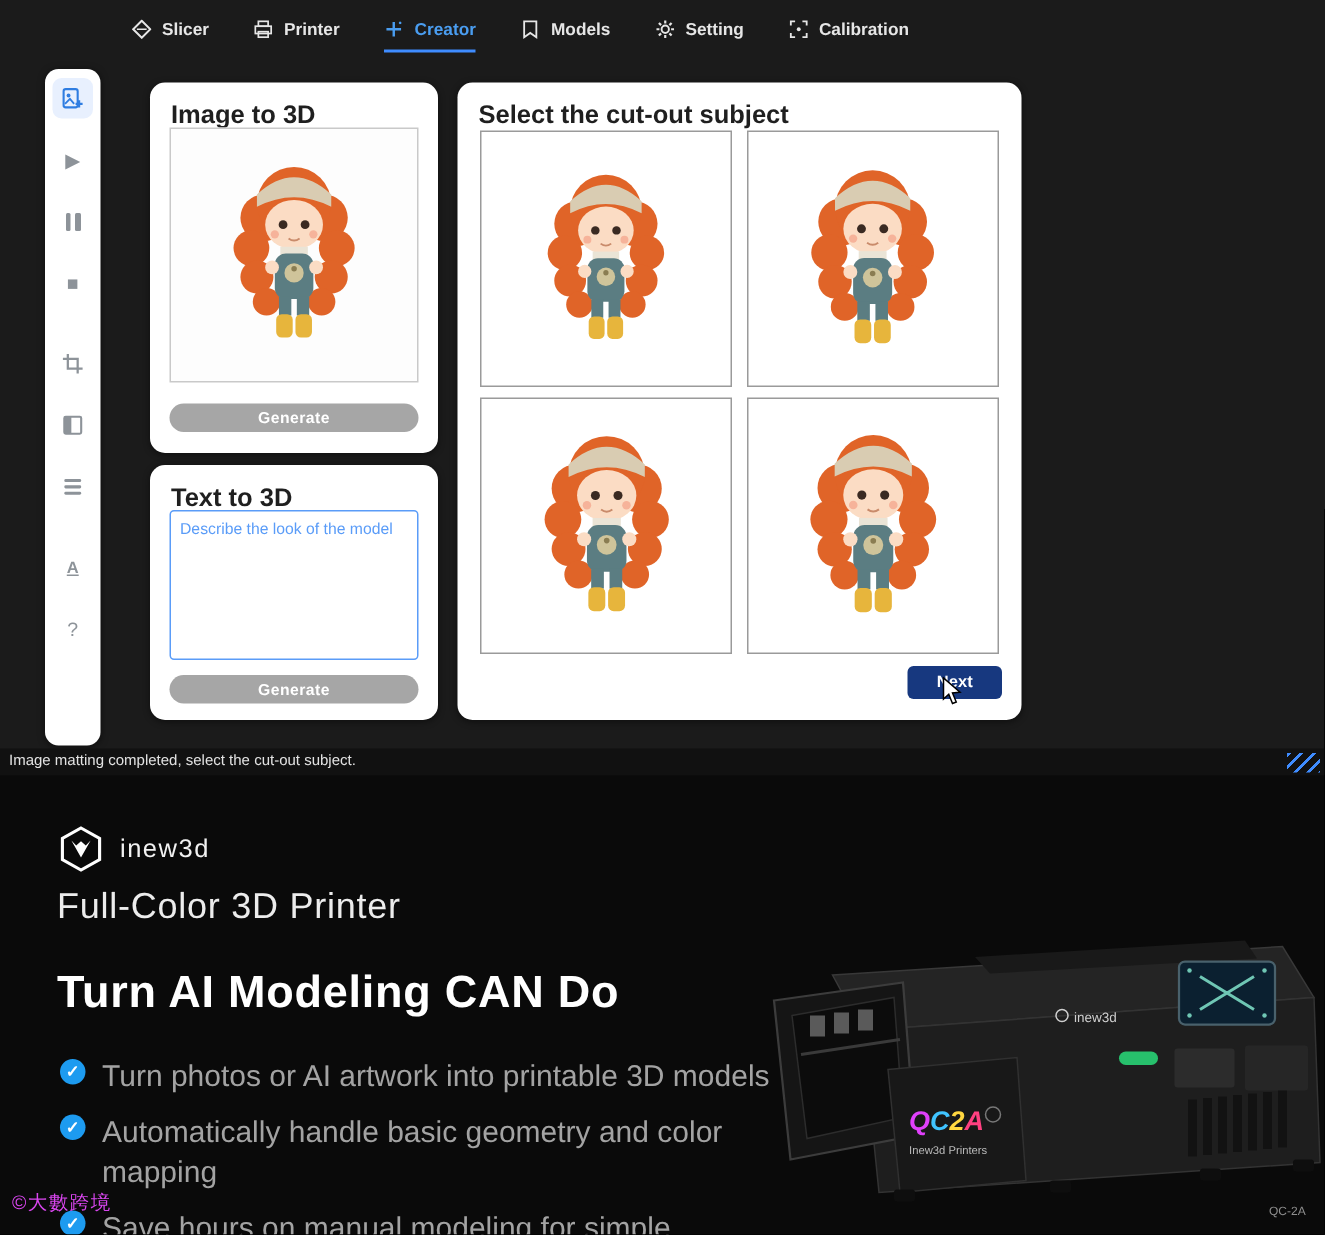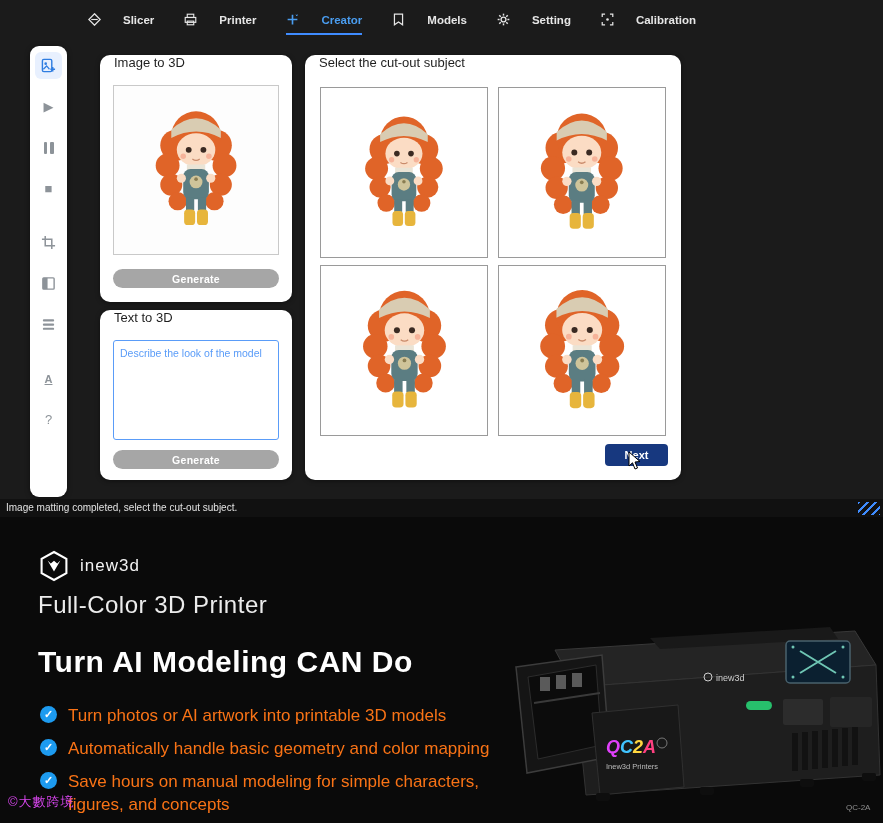--- a/index.html
+++ b/index.html
@@ -3,35 +3,35 @@
 <meta charset="utf-8">
 <style>
   *{margin:0;padding:0;box-sizing:border-box}
   html,body{background:#000}
   body{font-family:"Liberation Sans",sans-serif}
   #page{position:relative;width:883px;height:823px;background:#000;overflow:hidden}
 
   
   #app{position:absolute;left:0;top:0;width:883px;height:517px;background:#1b1b1b}
   .nav{position:absolute;left:88px;top:13px;display:flex;gap:30px;align-items:flex-start}
-  .tab{display:flex;gap:22px;align-items:center;color:#e6e6e6;font-size:11.5px;font-weight:bold;cursor:pointer;padding-bottom:7px;border-bottom:2.5px solid transparent}
+  .tab{display:flex;gap:7px;align-items:center;color:#e6e6e6;font-size:11.5px;font-weight:bold;cursor:pointer;padding-bottom:7px;border-bottom:2.5px solid transparent}
   .tab svg{width:13px;height:13px;display:block}
   .tab.active{color:#4a9df0;border-bottom-color:#3f8cff}
 
   .sidebar{position:absolute;left:30px;top:46px;width:37px;height:451px;background:#fff;border-radius:9px;display:flex;flex-direction:column;align-items:center;padding:6px 0;gap:14px;box-shadow:0 1px 5px rgba(0,0,0,.5)}
   .sb-btn{width:27px;height:27px;border-radius:6px;display:flex;align-items:center;justify-content:center;color:#8d9399;font-size:13px;cursor:pointer;background:transparent;border:none;flex:0 0 auto}
   .sb-btn.active{background:#e8f0fe;color:#2f7de1}
   .sb-btn svg{width:15px;height:15px;display:block}
   .gap-after{margin-bottom:13px}
   .bars{display:flex;gap:3px}
   .bars i{width:3.5px;height:12px;background:currentColor;border-radius:1px;display:block}
   .translate-glyph{font-size:11px;font-weight:bold;text-decoration:underline}
 
   .card{position:absolute;background:#fff;border-radius:10px;box-shadow:0 1px 5px rgba(0,0,0,.45)}
-  .card h3{font-size:13px;color:#1f1f1f;margin:0 14px 0;font-weight:normal}
+  .card h3{font-size:17px;color:#1f1f1f;margin:12px 14px 0;font-weight:bold}
   #card-image-to-3d{left:100px;top:55px;width:192px;height:247px}
   #card-text-to-3d{left:100px;top:310px;width:192px;height:170px}
   #card-cutout{left:305px;top:55px;width:376px;height:425px}
 
   .img-box{position:absolute;left:13px;top:30px;width:166px;height:170px;border:1px solid #c9c9c9;background:#fdfdfd;display:flex;align-items:center;justify-content:center;overflow:hidden}
   .gen-btn{position:absolute;left:13px;width:166px;height:19px;border:none;border-radius:10px;background:#a6a6a6;color:#fff;font-size:10.5px;font-weight:bold;cursor:pointer;letter-spacing:.3px}
   #card-image-to-3d .gen-btn{top:214px}
   #card-text-to-3d .gen-btn{top:140px}
 
   .desc{position:absolute;left:13px;top:30px;width:166px;height:100px;border:1.5px solid #5a9cf8;border-radius:3px;resize:none;font-family:Liberation Sans, sans-serif;font-size:10.5px;color:#333;padding:6px;outline:none}
@@ -54,21 +54,21 @@
   
   #promo{position:absolute;left:0;top:517px;width:883px;height:306px;background:#0a0a0a;color:#fff}
   .brand-row{position:absolute;left:38px;top:33px;display:flex;align-items:center;gap:10px}
   .brand-row svg{width:32px;height:32px}
   .brand-name{font-size:17px;letter-spacing:1px;color:#f2f2f2}
   .promo-sub{position:absolute;left:38px;top:74px;font-size:24px;color:#ececec;letter-spacing:.5px}
   .promo-headline{position:absolute;left:38px;top:128px;font-size:30px;font-weight:800;letter-spacing:.5px;color:#fff}
   .bullets{position:absolute;left:40px;top:188px;display:flex;flex-direction:column;gap:10px;max-width:478px}
   .bullet{display:flex;gap:11px;align-items:flex-start}
   .check{flex:0 0 17px;width:17px;height:17px;border-radius:50%;background:#1d9bf0;color:#fff;font-size:11px;display:flex;align-items:center;justify-content:center;font-weight:bold;margin-top:1px}
-  .bullet p{font-size:17px;color:#f97316;line-height:1.35}
+  .bullet p{font-size:20px;color:#a3a3a3;line-height:1.35}
   .watermark{position:absolute;left:8px;top:276px;font-size:13px;color:#d946ef;letter-spacing:1px}
   .printer-art{position:absolute;left:500px;top:88px;width:383px;height:212px}
 </style>
 </head>
 <body>
 
 <div id="page">
 
   <div id="app">
 

